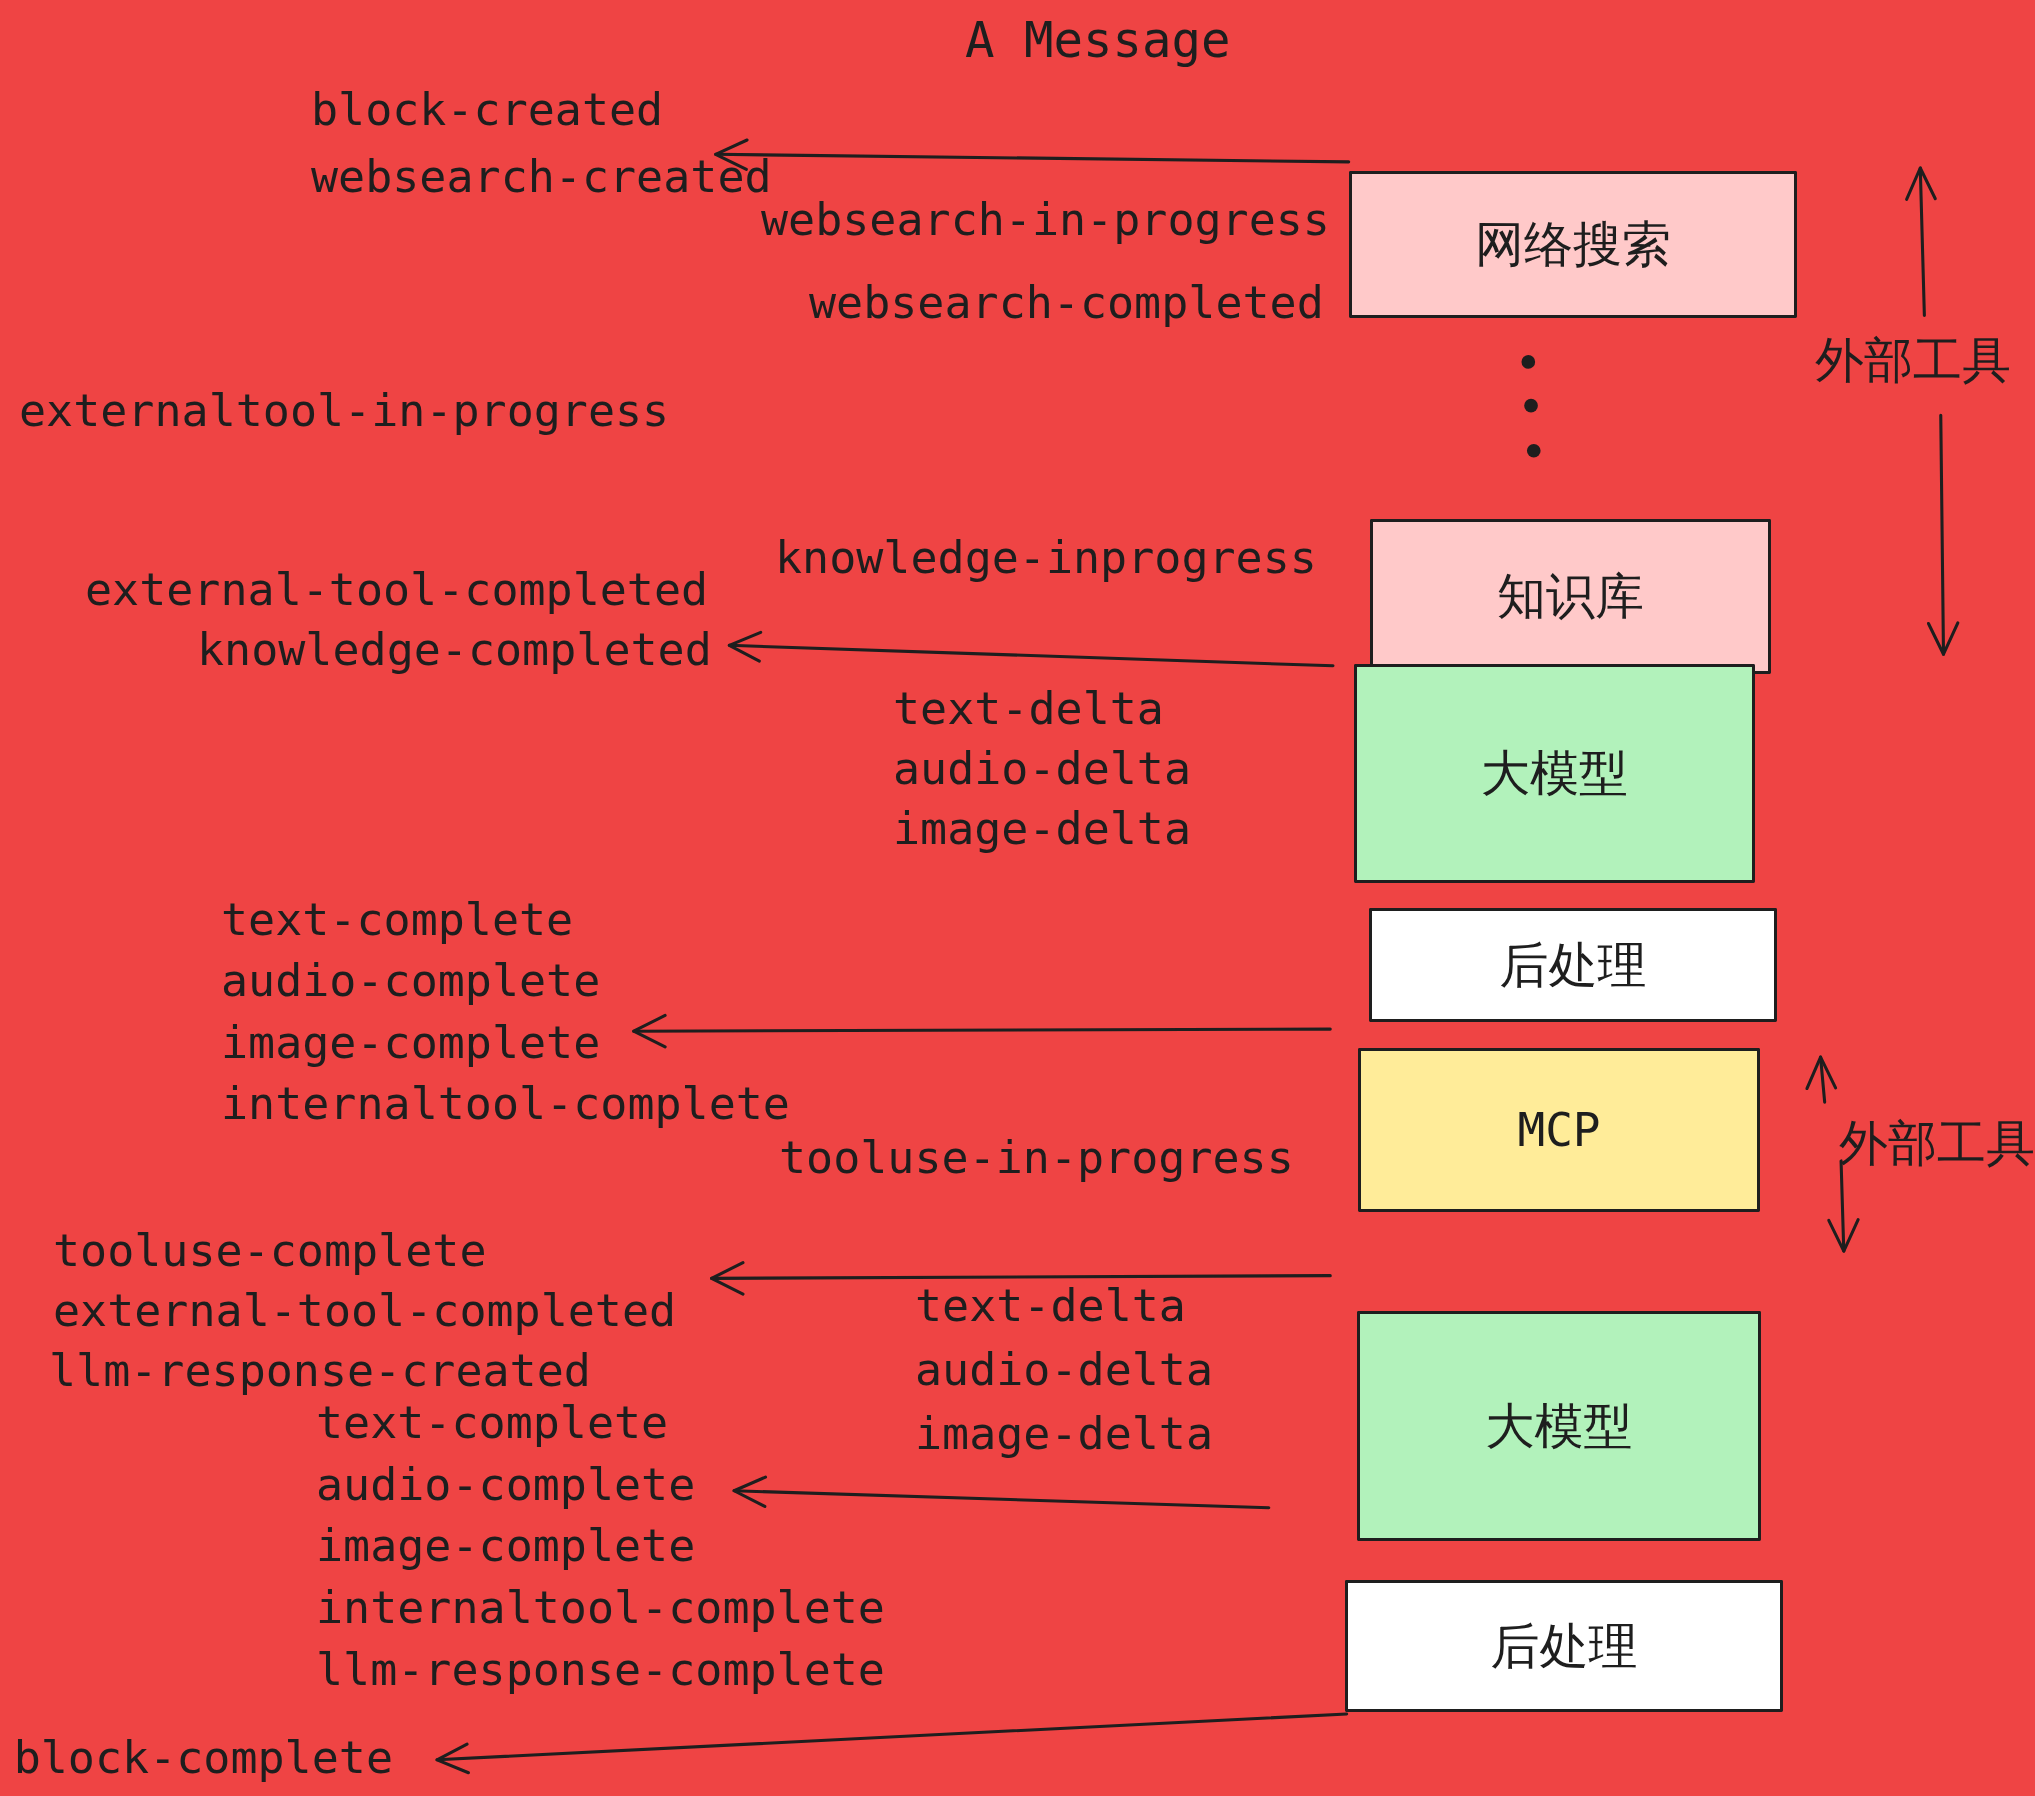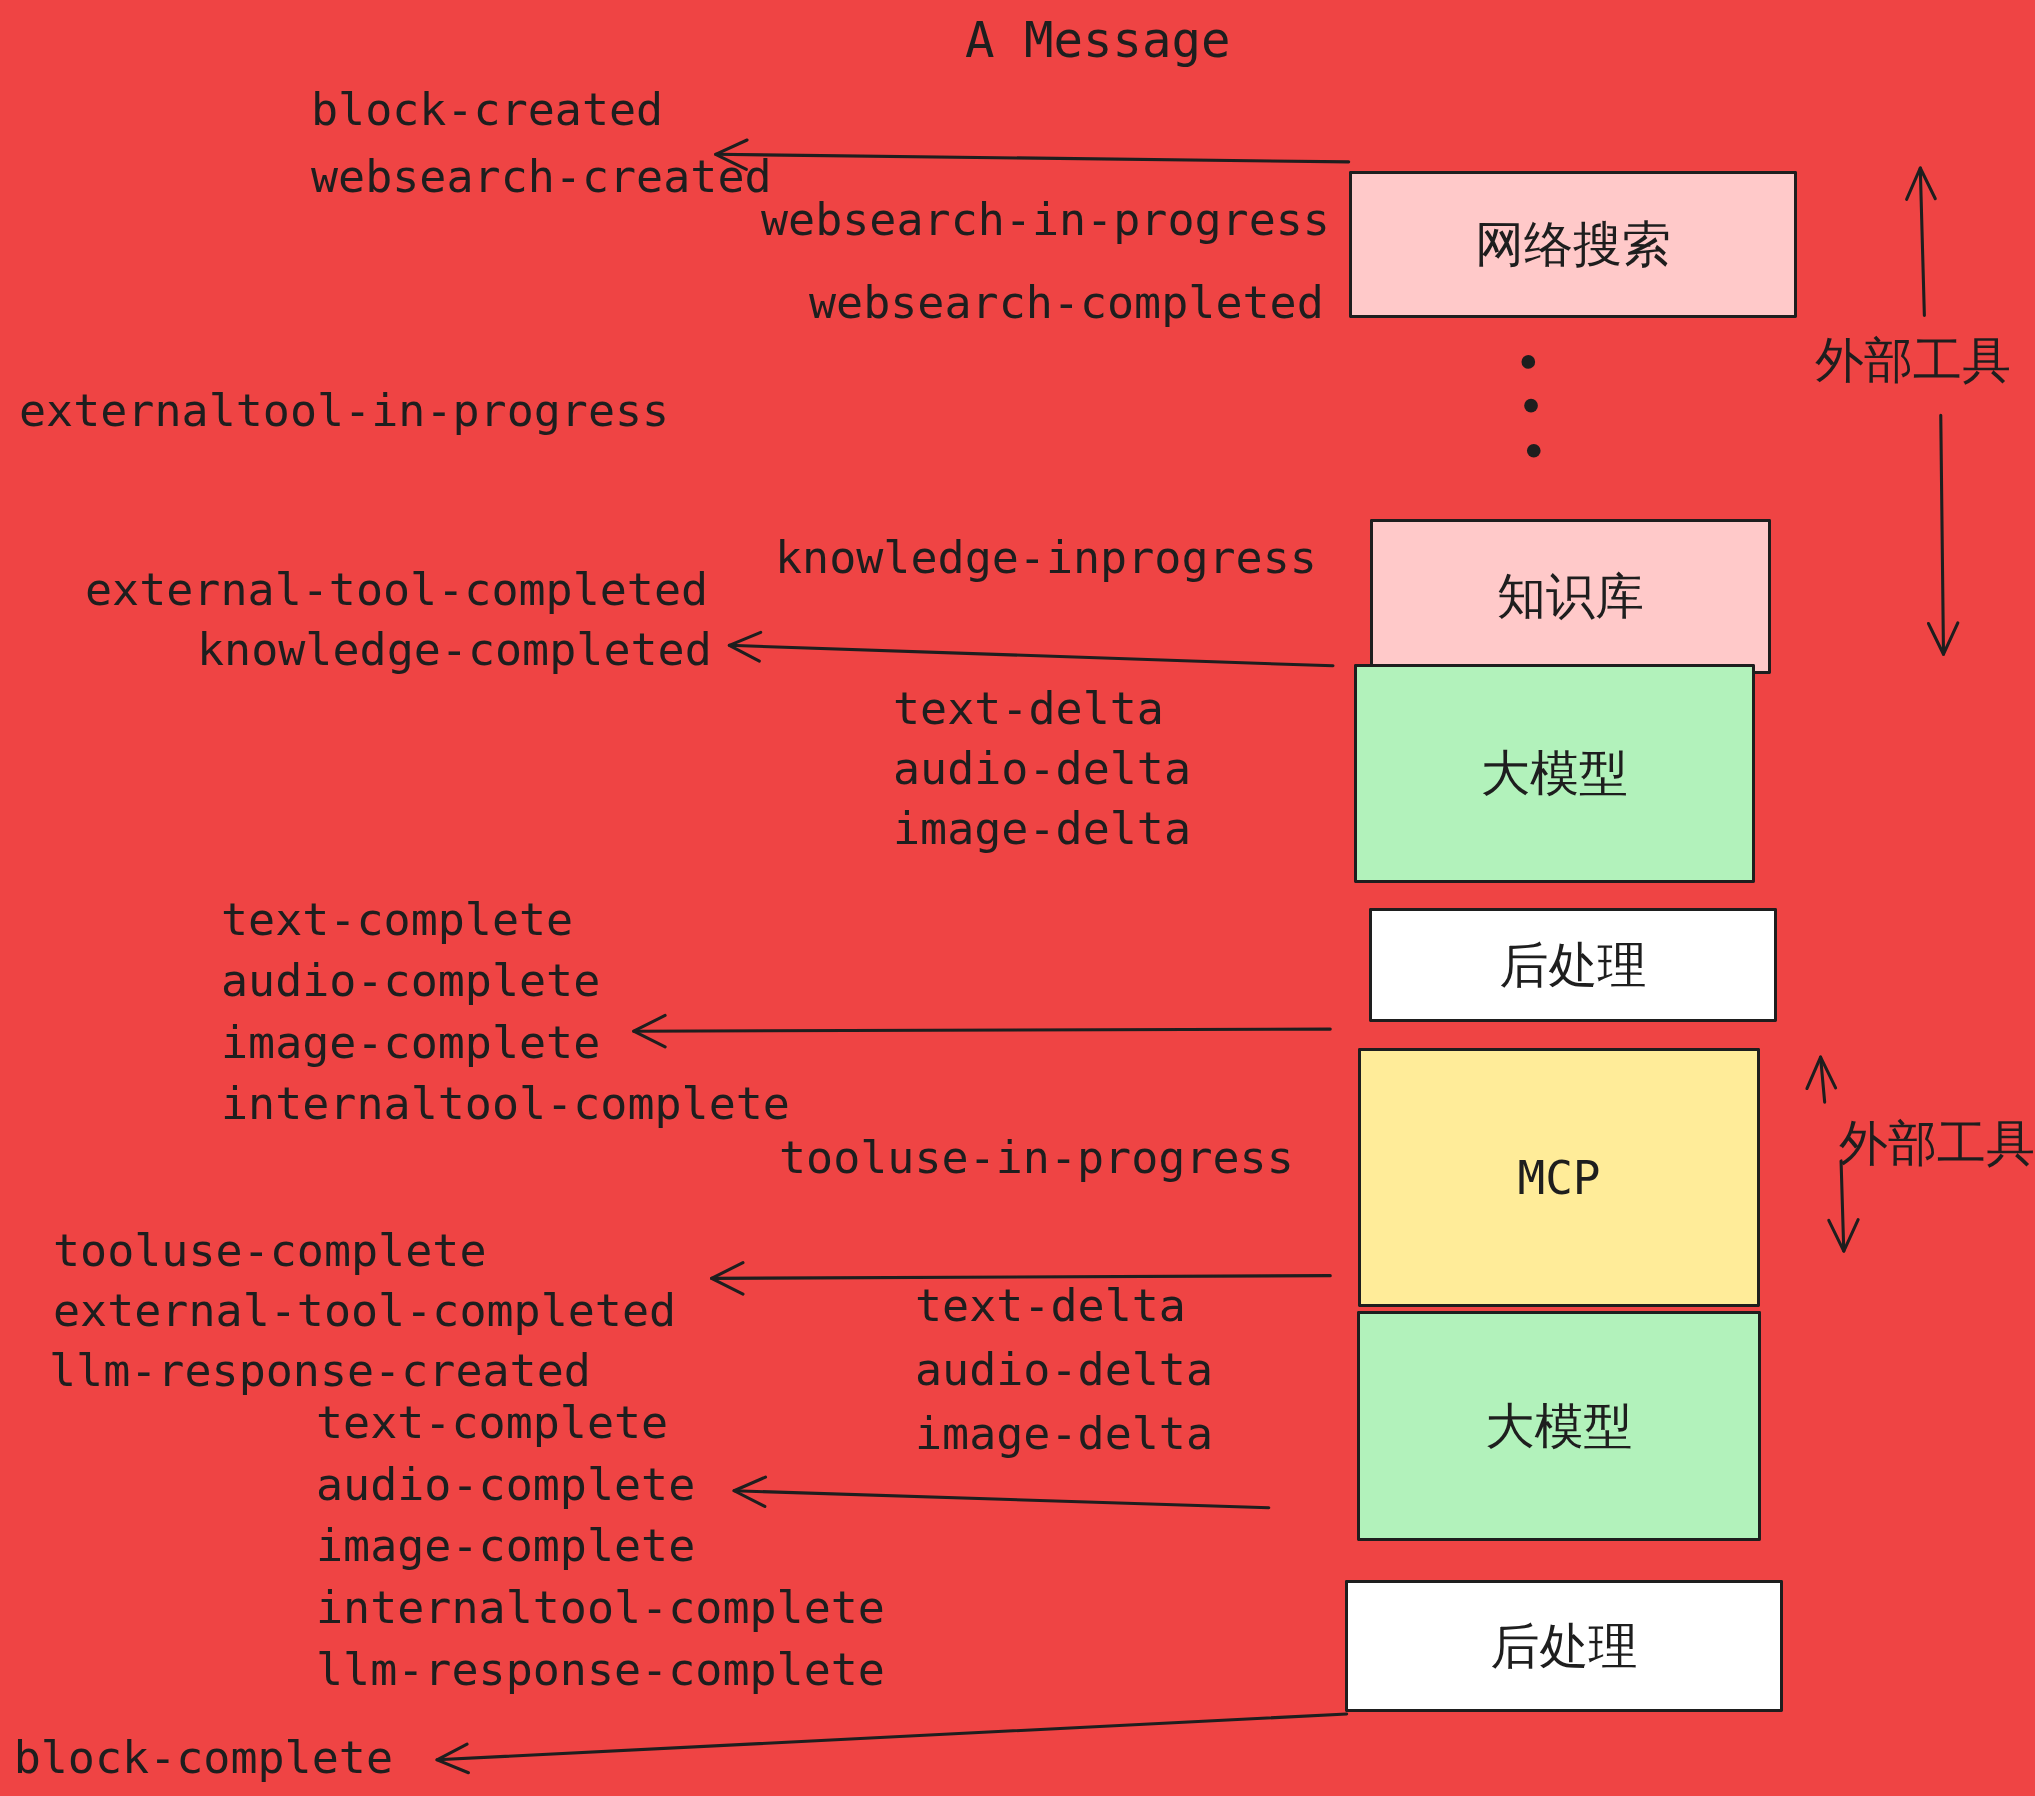--- a/index.html
+++ b/index.html
@@ -134,21 +134,21 @@
   </div>
 
   <div class="node" style="left: 1354px; top: 664px; width: 401px; height: 219px; background-color: rgb(178, 242, 187);">
     <span class="nlabel">大模型</span>
   </div>
 
   <div class="node" style="left: 1369px; top: 908px; width: 408px; height: 114px; background-color: rgb(255, 255, 255);">
     <span class="nlabel">后处理</span>
   </div>
 
-  <div class="node" style="left: 1358px; top: 1048px; width: 402px; height: 259px; background-color: rgb(255, 236, 153);">
+  <div class="node" style="left: 1358px; top: 1048px; width: 402px; height: 164px; background-color: rgb(255, 236, 153);">
     <span class="nlabel mono">MCP</span>
   </div>
 
   <div class="node" style="left: 1357px; top: 1311px; width: 404px; height: 230px; background-color: rgb(178, 242, 187);">
     <span class="nlabel">大模型</span>
   </div>
 
   <div class="node" style="left: 1345px; top: 1580px; width: 438px; height: 132px; background-color: rgb(255, 255, 255);">
     <span class="nlabel">后处理</span>
   </div>

